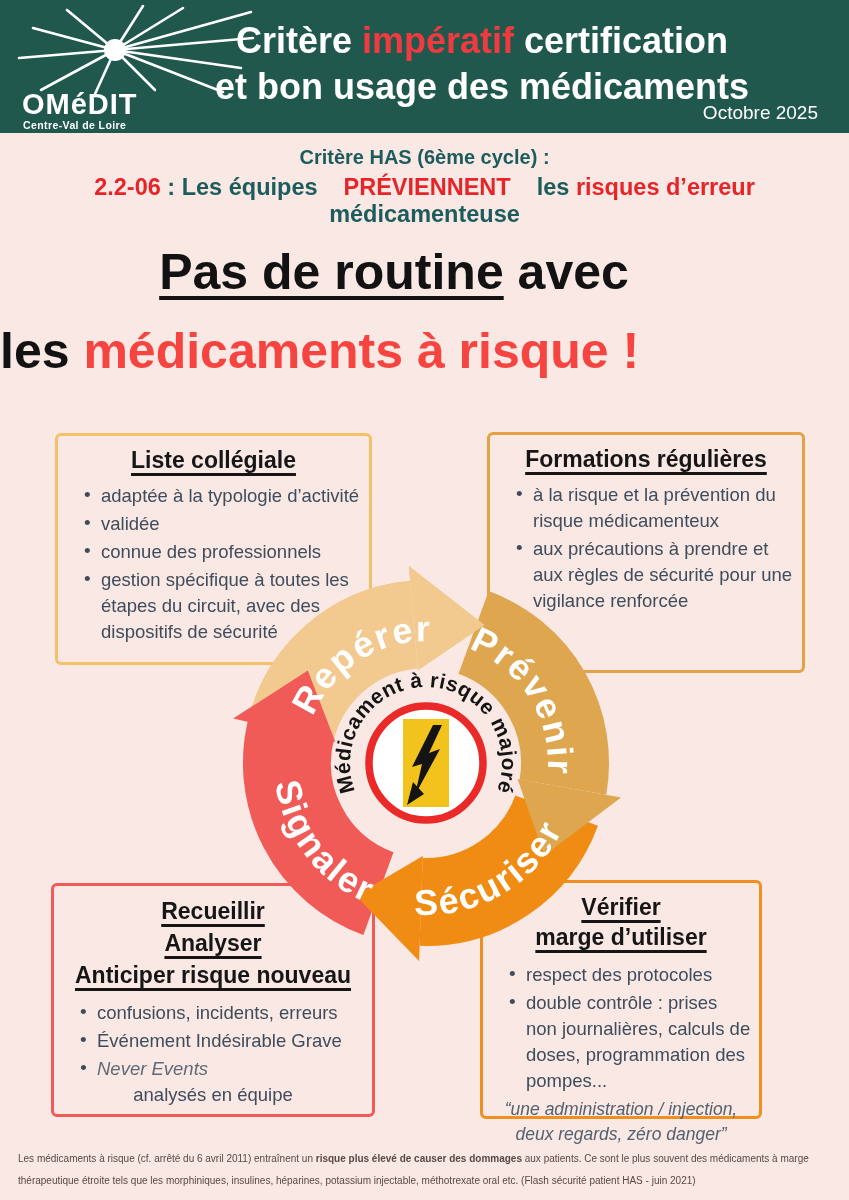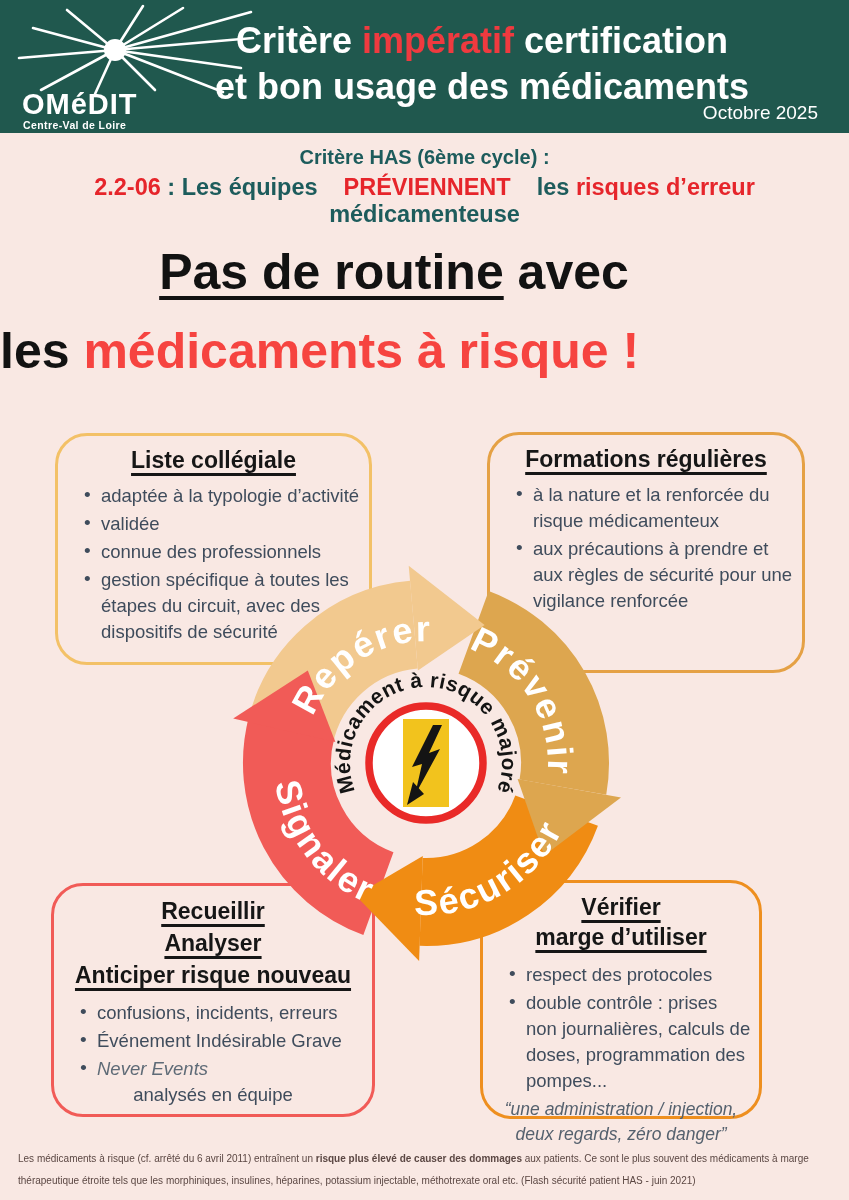--- a/index.html
+++ b/index.html
@@ -23,21 +23,21 @@
   .c-red{color:#e6252b;}
   .c-teal{color:#1d5c5c;}
   .c-verb{margin:0 26px;}
   
   .main-title-1{position:absolute;top:243px;left:0;width:788px;text-align:center;color:#121212;font-size:50px;font-weight:700;}
   .main-title-1 .u{text-decoration:underline;text-decoration-thickness:4px;text-underline-offset:7px;}
   .main-title-2{position:absolute;top:322px;left:0;width:849px;text-align:left;color:#121212;font-size:50px;font-weight:700;}
   .mt-red{color:#f64440;}
   
   .middle{position:absolute;top:415px;left:0;width:849px;height:730px;}
-  .box{position:absolute;background:transparent;border-style:solid;border-width:3.5px;border-radius:32px;box-sizing:border-box;}
+  .box{position:absolute;background:transparent;border-style:solid;border-width:3.5px;border-radius:6px;box-sizing:border-box;}
   .box-tl{left:55px;top:18px;width:317px;height:232px;border-color:#f3c167;}
   .box-tr{left:487px;top:17px;width:318px;height:241px;border-color:#e5a145;}
   .box-bl{left:51px;top:468px;width:324px;height:234px;border-color:#f15b57;}
   .box-br{left:480px;top:465px;width:282px;height:239px;border-color:#ee8f1f;}
   .box-title{margin-top:11px;text-align:center;color:#161616;font-size:23px;font-weight:700;
     text-decoration:underline;text-decoration-thickness:2.5px;text-underline-offset:5px;}
   .box-title.tight{margin-top:0;line-height:32px;}
   .bl-titles{margin-top:9px;}
   .bullets{list-style:none;margin:9px 0 0 0;padding:0 8px 0 26px;color:#3f4c5c;font-size:18.5px;line-height:26px;}
   .bullets li{position:relative;padding-left:17px;margin-top:2px;}
@@ -102,21 +102,21 @@
         <li>adaptée à la typologie d’activité</li>
         <li>validée</li>
         <li>connue des professionnels</li>
         <li>gestion spécifique à toutes les étapes du circuit, avec des dispositifs de sécurité</li>
       </ul>
     </div>
 
     <div class="box box-tr">
       <div class="box-title">Formations régulières</div>
       <ul class="bullets">
-        <li>à la nature et la renforcée du risque médicamenteux</li>
+        <li>à la risque et la prévention du risque médicamenteux</li>
         <li>aux précautions à prendre et aux règles de sécurité pour une vigilance renforcée</li>
       </ul>
     </div>
 
     <div class="box box-bl">
       <div class="bl-titles">
         <div class="box-title tight">Recueillir</div>
         <div class="box-title tight">Analyser</div>
         <div class="box-title tight">Anticiper risque nouveau</div>
       </div>

